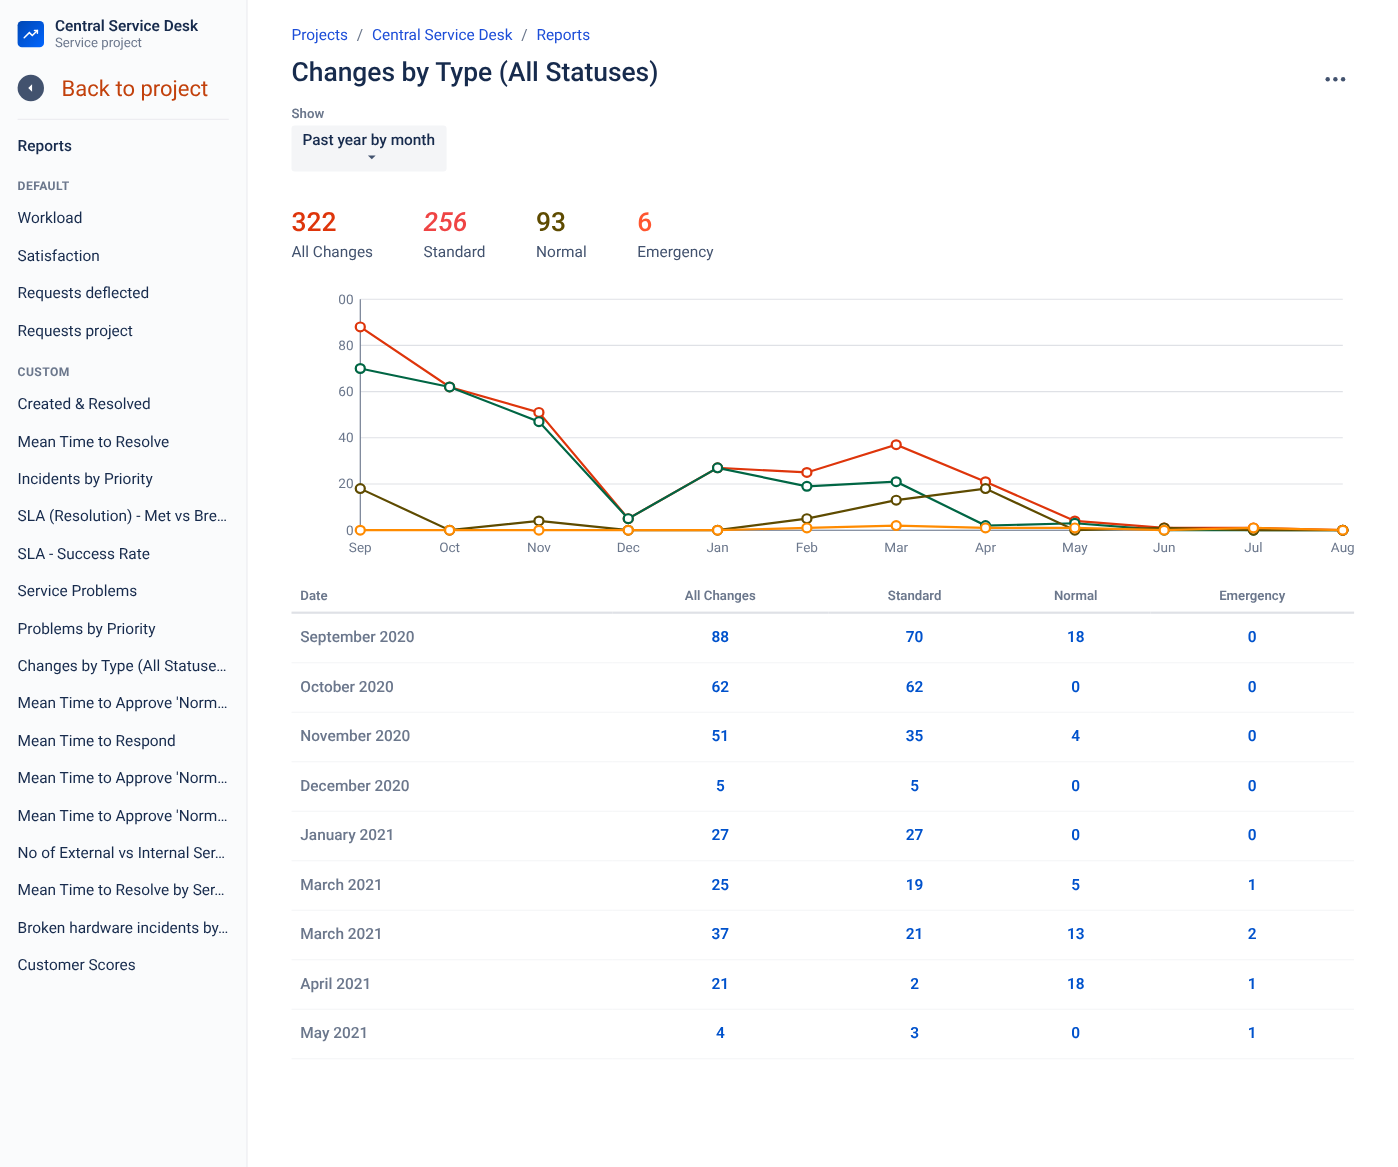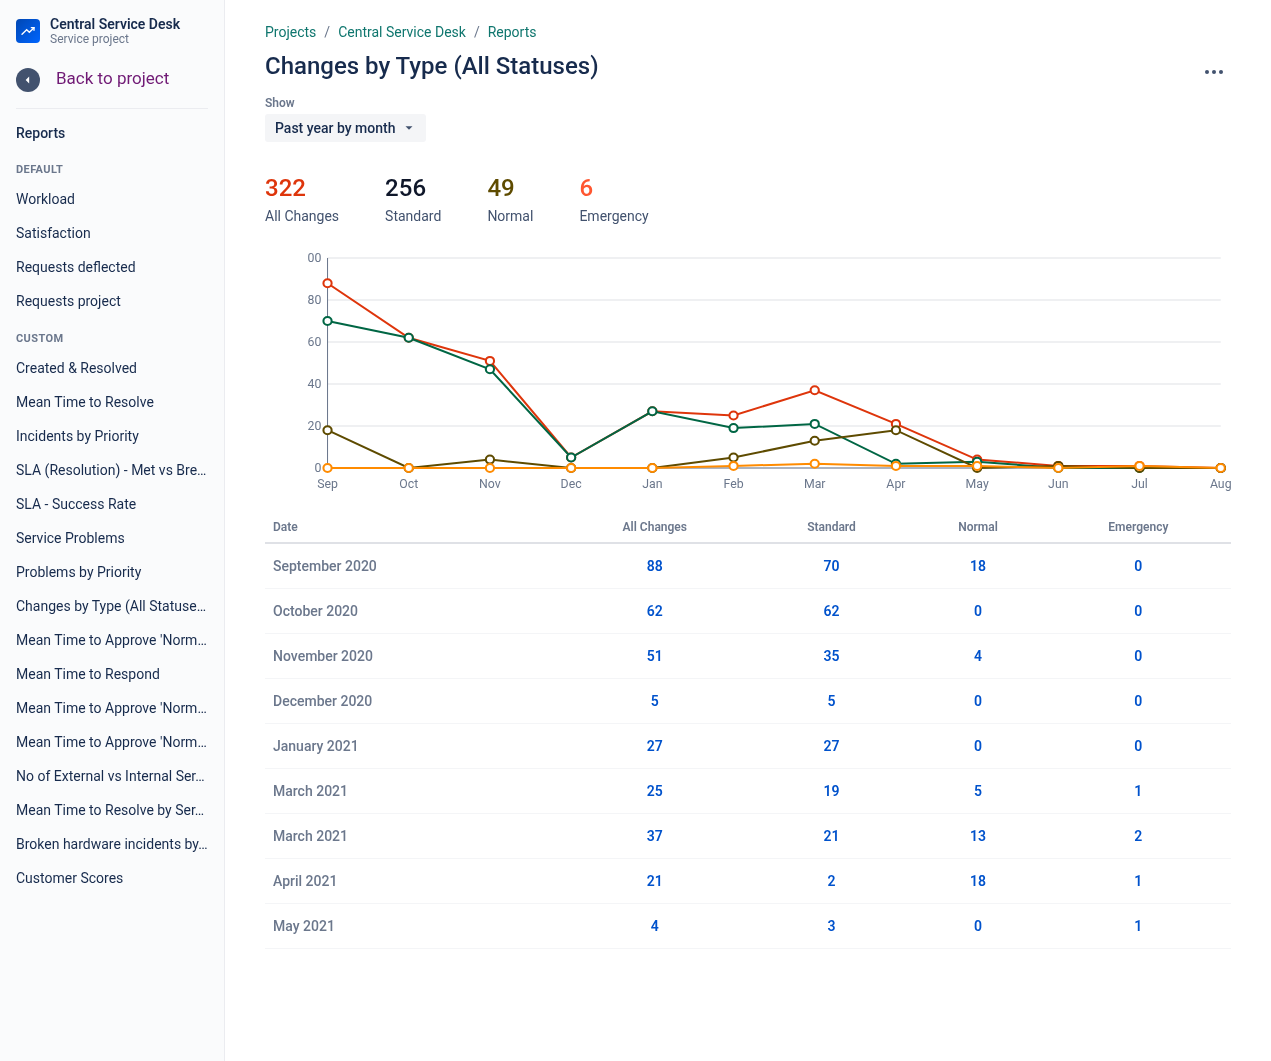--- a/index.html
+++ b/index.html
@@ -3,42 +3,42 @@
 <meta charset="utf-8">
 <style>
 * { box-sizing: border-box; margin: 0; padding: 0; }
 body { font-family: -apple-system, BlinkMacSystemFont, "Segoe UI", Roboto, sans-serif; background: #fff; color: #172B4D; display: flex; }
 .sidebar { width: 225px; background: #FAFBFC; border-right: 1px solid #EBECF0; padding: 16px 0; height: 1061px; }
 .proj-header { display: flex; align-items: center; padding: 0 16px 12px; }
 .proj-icon { width: 24px; height: 24px; border-radius: 4px; background: linear-gradient(135deg,#0047B3,#0065FF); margin-right: 10px; display:flex;align-items:center;justify-content:center; }
 .proj-icon svg { width:16px;height:16px; }
 .proj-title { font-size: 14px; font-weight: 600; color:#172B4D; }
 .proj-sub { font-size: 12px; color: #6B778C; }
-.back-link { display: flex; padding: 10px 16px; cursor: pointer; color:#701a75; font-size:17px;}
+.back-link { display: flex; padding: 10px 16px; cursor: pointer; color:#c2410c; font-size:20px;}
 .back-link .arrow { width:24px;height:24px;border-radius:50%;background:#42526E;display:flex;align-items:center;justify-content:center;margin-right:16px; }
 .back-link .arrow svg { width:14px;height:14px;fill:#fff; }
 .divider { border:0;border-top:1px solid #EBECF0;margin:6px 16px 8px; }
 .nav-report-heading { font-size:14px;font-weight:500;color:#172B4D;padding:8px 16px; }
 .group-label { font-size:11px;font-weight:700;color:#6B778C;padding:14px 16px 6px; letter-spacing:0.4px;}
 .nav-item { display:block;padding:9px 16px;font-size:14px;color:#172B4D;cursor:pointer;white-space:nowrap;overflow:hidden;text-overflow:ellipsis; }
 .main { flex:1; padding: 16px 40px; max-width:1046px; }
 .crumbs { font-size:14px;color:#6B778C;display:flex;gap:8px;align-items:center;padding:8px 0; }
-.crumbs a { color:#0f766e;text-decoration:none;cursor:pointer; }
+.crumbs a { color:#1d4ed8;text-decoration:none;cursor:pointer; }
 .page-title { display:flex;align-items:center;justify-content:space-between; }
 .page-title h1 { font-size:24px;font-weight:500;color:#172B4D;margin:4px 0 16px; }
 .more-icon { display:flex;gap:3px;cursor:pointer;padding:8px;border-radius:3px; }
 .more-icon span { width:4px;height:4px;border-radius:50%;background:#42526E; }
 .show-label { font-size:12px;font-weight:600;color:#6B778C;margin-bottom:4px;display:block;}
-.dropdown { display:inline-flex;align-items:center;background:#F4F5F7;border-radius:3px;padding:6px 10px;font-size:14px;color:#172B4D;cursor:pointer;font-weight:500;}
+.dropdown { display:inline-flex;align-items:center;background:#F4F5F7;border-radius:3px;padding:6px 10px;font-size:14px;color:#172B4D;cursor:pointer;font-weight:500;flex-direction:column;}
 .dropdown svg { width:14px;height:14px;margin-left:6px;fill:#42526E; }
 .metrics { display:flex;gap:46px;margin:32px 0 24px; }
 .metric-val { font-size:24px;font-weight:500; }
 .metric-label { font-size:14px;color:#42526E;margin-top:6px; }
 .m-all .metric-val { color:#DE350B; }
-.m-std .metric-val { color:#0f172a; }
+.m-std .metric-val { color:#ef4444;font-style:italic; }
 .m-nrm .metric-val { color:#5E4B00; }
 .m-emg .metric-val { color:#FF5630; }
 .chart { position:relative;margin:20px 0 14px;height:250px;padding-left:42px; }
 .chart svg { width:100%;height:100%; }
 .axis-text { font-size:12px;fill:#6B778C; }
 .tick-line { stroke:#DFE1E6;stroke-width:1; }
 .axis-line { stroke:#6B778C;stroke-width:1; }
 .series { fill:none;stroke-width:2; }
 .pt { fill:#fff;stroke-width:2; }
 .table { width:100%;border-collapse:collapse; }
@@ -126,21 +126,21 @@
   <div class="metrics" id="metrics">
       <div class="m-all">
         <div class="metric-val">322</div>
         <div class="metric-label">All Changes</div>
       </div>
       <div class="m-std">
         <div class="metric-val">256</div>
         <div class="metric-label">Standard</div>
       </div>
       <div class="m-nrm">
-        <div class="metric-val">49</div>
+        <div class="metric-val">93</div>
         <div class="metric-label">Normal</div>
       </div>
       <div class="m-emg">
         <div class="metric-val">6</div>
         <div class="metric-label">Emergency</div>
       </div>
     </div>
   <div class="chart">
     <svg id="chart-svg" viewBox="0 0 900 250" preserveAspectRatio="none">
         <line class="tick-line" x1="20" y1="220" x2="890" y2="220"></line>

